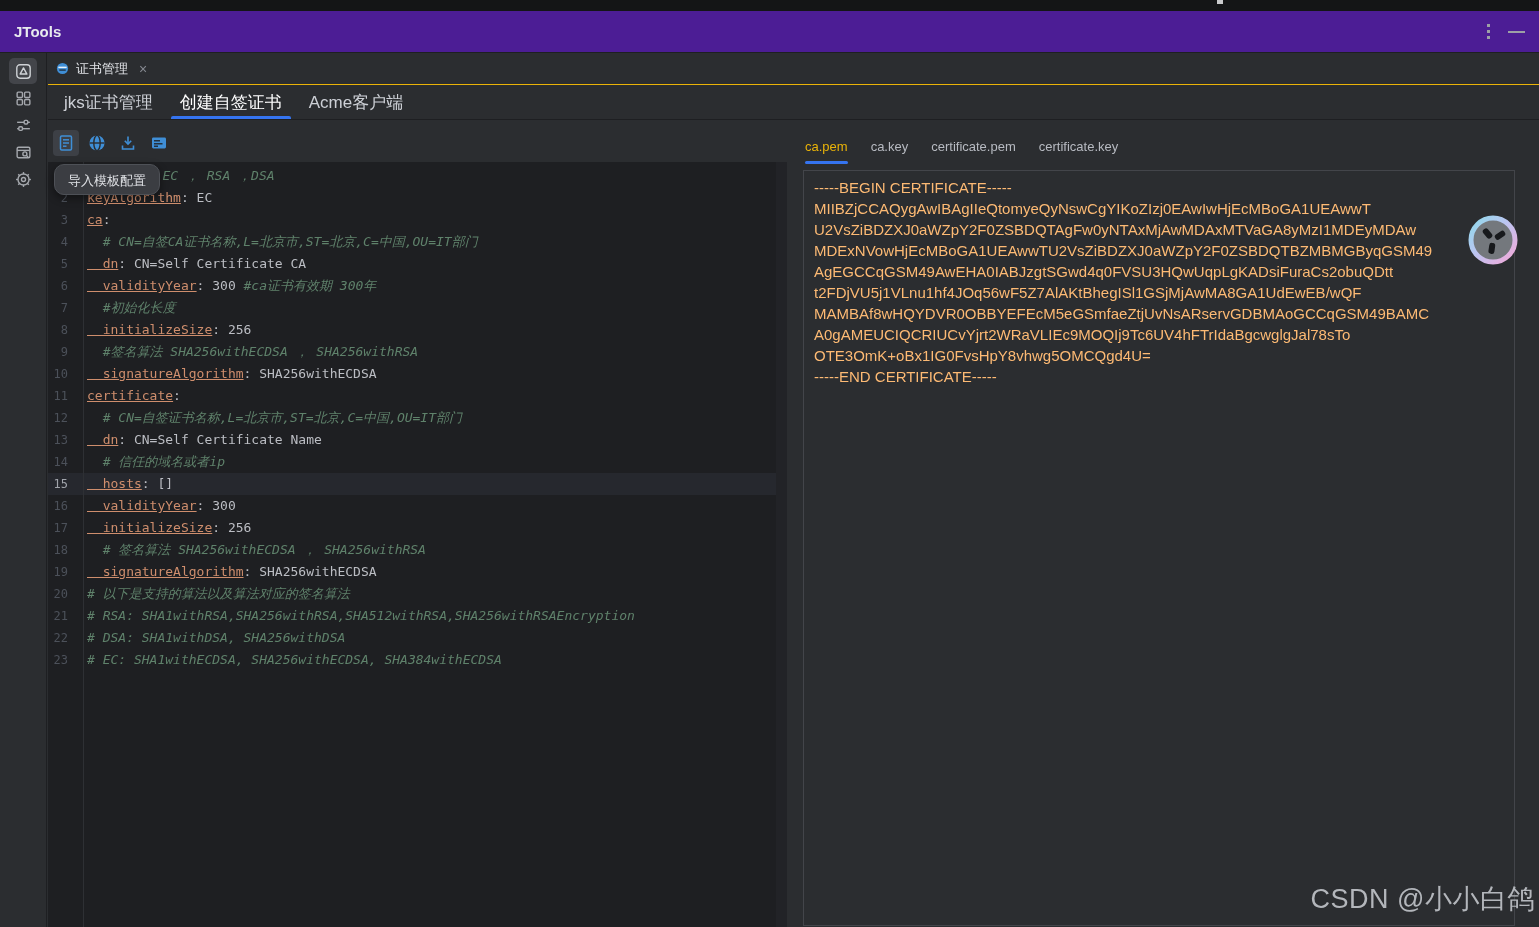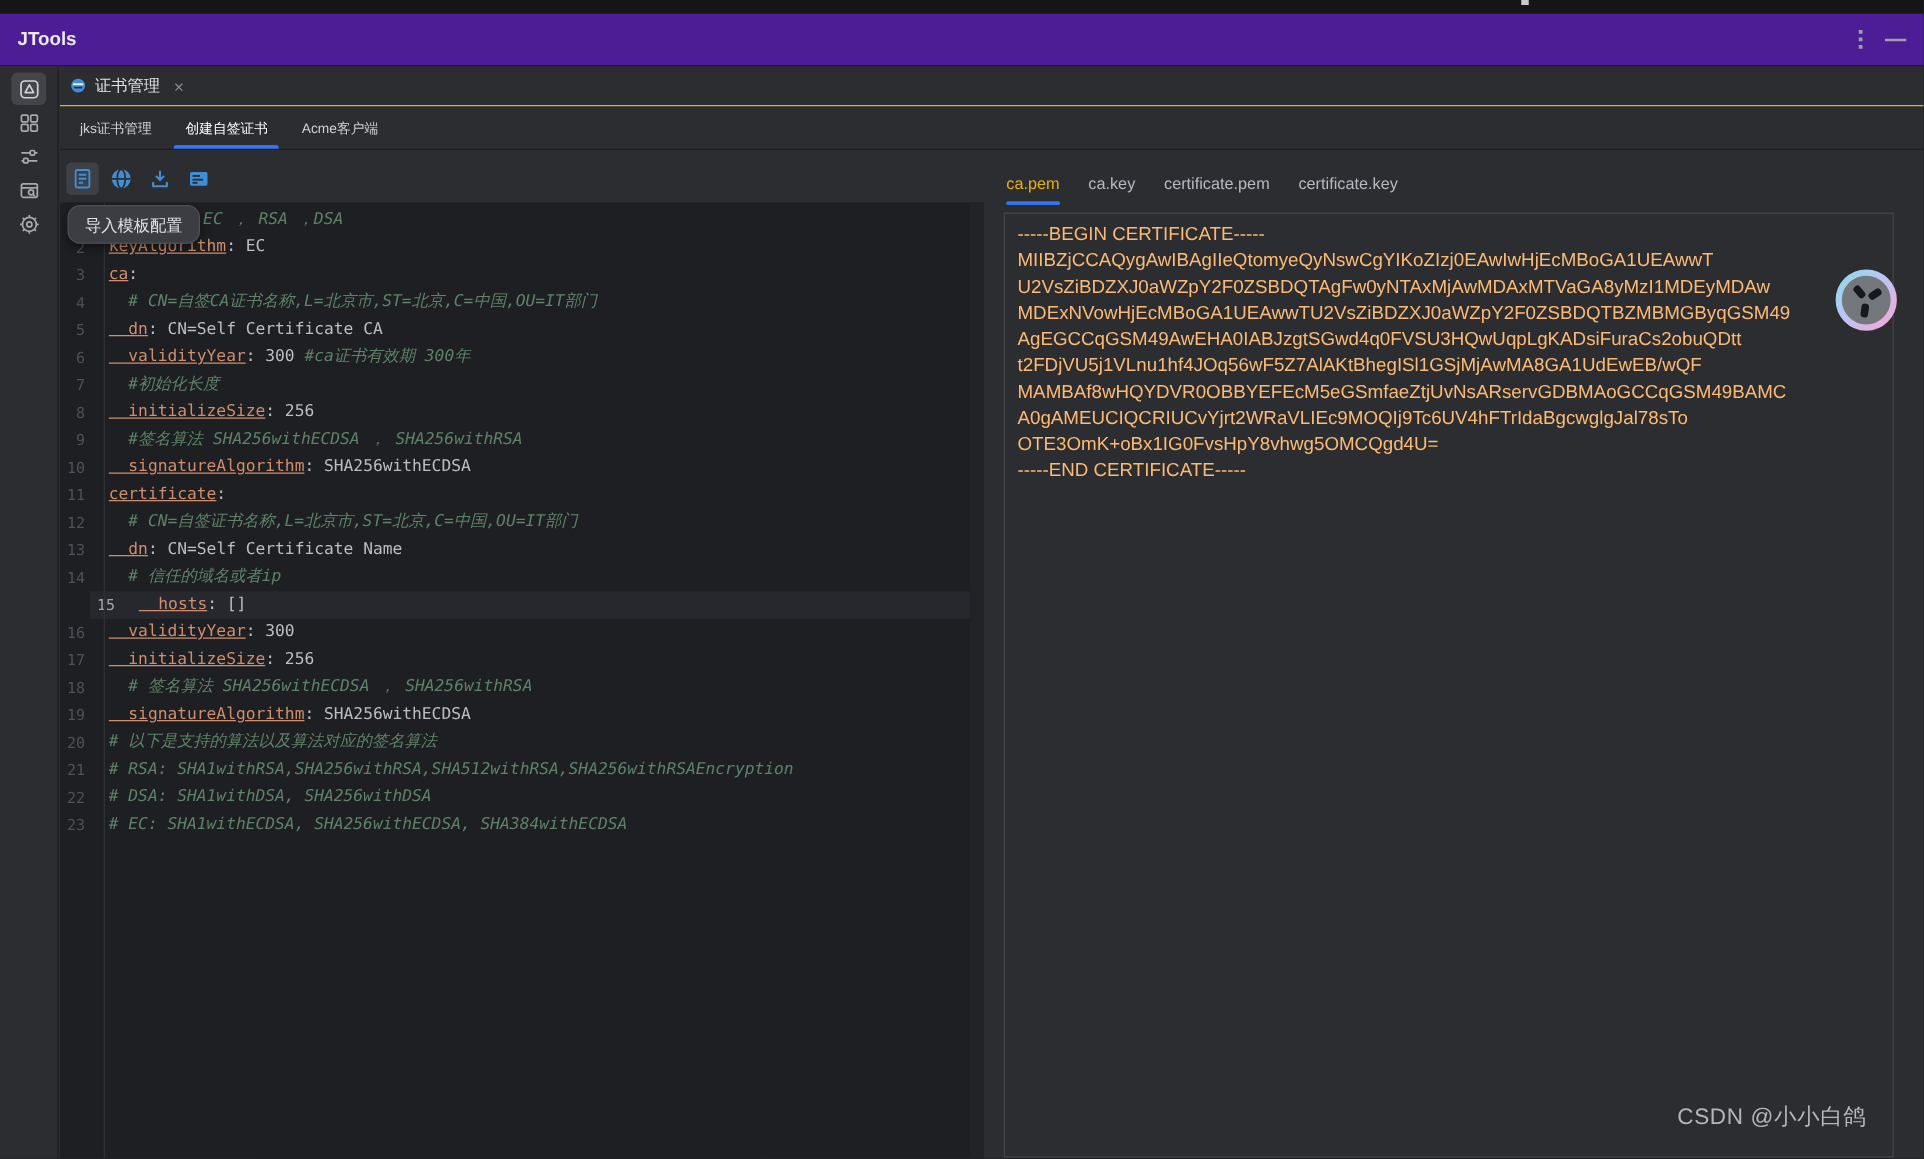--- a/index.html
+++ b/index.html
@@ -25,34 +25,34 @@
   .side-btn.selected svg{stroke:#cfd2d6;}
   
   .tw-tab-row{position:absolute;left:48px;top:53px;width:1491px;height:31px;border-bottom:1px solid #eab308;
               display:flex;}
   .tw-tab{display:flex;align-items:center;gap:7px;margin-left:8px;font-size:13px;color:#dfe1e5;cursor:pointer;}
   .tw-tab .close{color:#868a91;font-size:14px;margin-left:4px;cursor:pointer;}
   
   .subtab-row{position:absolute;left:48px;top:85px;width:1491px;height:35px;border-bottom:1px solid #1e1f22;
               display:flex;align-items:stretch;padding-left:5px;box-sizing:border-box;}
   .subtab{position:relative;display:flex;align-items:center;padding:0 11px;margin-right:5px;
-          font-size:11px;color:#cdd0d6;cursor:pointer;}
+          font-size:17px;color:#cdd0d6;cursor:pointer;}
   .subtab.active{color:#ffffff;}
   .subtab.active::after{content:"";position:absolute;left:2px;right:2px;bottom:0;height:3px;
           background:#3574f0;border-radius:2px 2px 0 0;}
   
   .toolbar{position:absolute;left:53px;top:128px;height:30px;display:flex;align-items:center;gap:5px;}
   .tool-btn{width:26px;height:26px;display:flex;align-items:center;justify-content:center;border-radius:4px;cursor:pointer;}
   .tool-btn.selected{background:#3d4046;}
   
   .editor{position:absolute;left:48px;top:162px;width:739px;height:765px;background:#1e1f22;
           font-family:"DejaVu Sans Mono","Liberation Mono",monospace;font-size:13px;}
   .editor-lines{position:absolute;left:0;top:3px;width:739px;}
   .eline{display:flex;height:22px;line-height:22px;white-space:pre;}
-  .eline.active{background:#26282e;margin-left:24px;}
+  .eline.active{background:#26282e;}
   .lnum{width:35px;box-sizing:border-box;text-align:right;padding-right:15px;color:#4c515a;font-size:12px;flex:none;}
   .eline.active .lnum{color:#a1a4ab;}
   .lcode{padding-left:4px;}
   .gutter-sep{position:absolute;left:35px;top:0;bottom:0;width:1px;background:#2e3034;}
   .editor-scroll{position:absolute;right:0;top:0;bottom:0;width:11px;background:#222327;}
   .tk{color:#cf8e6d;text-decoration:underline;}
   .tv{color:#bcbec4;}
   .tc{color:#5f826b;font-style:italic;}
   
   .tooltip{position:absolute;left:54px;top:164px;height:31px;line-height:31px;padding:0 13px;
@@ -64,22 +64,22 @@
   .file-tab.active{color:#eab308;}
   .file-tab.active::after{content:"";position:absolute;left:0;right:0;bottom:-2px;height:3px;
            background:#3574f0;border-radius:2px;}
   
   .cert-box{position:absolute;left:803px;top:170px;width:712px;height:756px;border:1px solid #43454a;
             box-sizing:border-box;padding:6px 10px;font-size:15px;line-height:21px;color:#fdba74;}
   .cert-line{white-space:pre;}
   
   .logo-float{position:absolute;left:1468px;top:215px;width:50px;height:50px;z-index:7;cursor:pointer;}
   
-  .watermark{position:absolute;left:1300px;top:881px;width:235px;font-size:18px;color:#b3b6bb;
-             text-align:center;letter-spacing:0.5px;}
+  .watermark{position:absolute;left:1300px;top:881px;width:235px;font-size:27px;color:#b3b6bb;
+             text-align:right;letter-spacing:0.5px;}
 </style>
 </head>
 <body>
 
 <div class="app">
 
   <div class="os-strip">
     <div class="os-speck"></div>
   </div>
 

